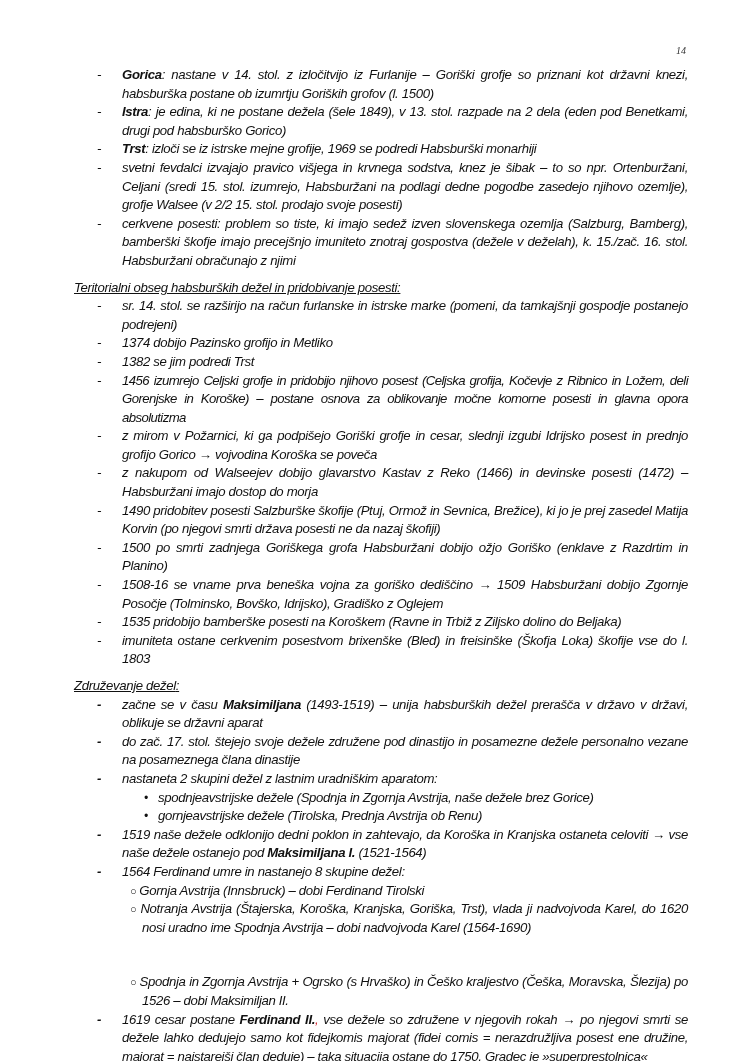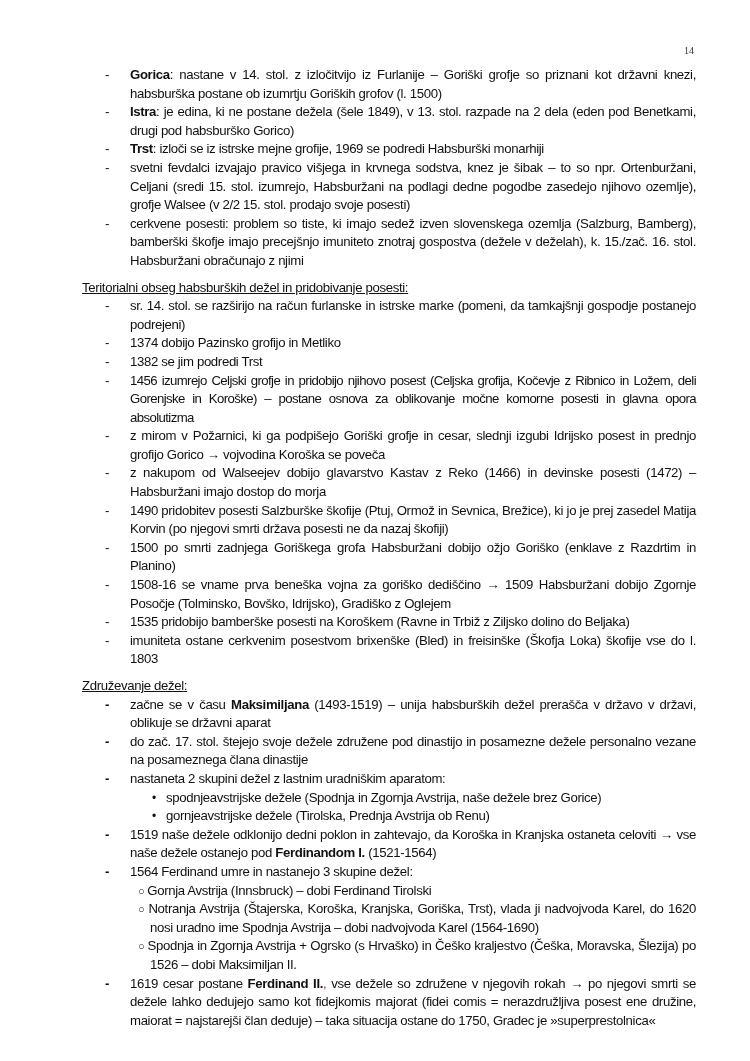--- a/index.html
+++ b/index.html
@@ -1,18 +1,18 @@
 <!DOCTYPE html>
 <html><head>
 <meta charset="utf-8">
 <style>
   html, body { margin: 0; padding: 0; background: #ffffff; }
   body { width: 750px; height: 1061px; position: relative; overflow: hidden;
          font-family: "Liberation Sans Narrow", "Liberation Sans", sans-serif; color: #111; }
-  .page { position: absolute; left: 16px; top: 0; width: 716px; height: 1061px; }
+  .page { position: absolute; left: 8px; top: 0; width: 716px; height: 1061px; font-style: italic; }
   .pagenum { position: absolute; left: 668px; top: 45px; font-family: "Liberation Serif", serif;
              font-size: 10px; color: #333; }
   .content { position: absolute; left: 66px; top: 66px; width: 614px;
              font-size: 13.2px; line-height: 18.6px; letter-spacing: -0.35px; }
   .ul { margin: 0; padding: 0; list-style: none; }
   .li { position: relative; padding-left: 48px; text-align: justify; }
   .li .dash { position: absolute; left: 23px; top: 0; }
   .li .dash.bold { font-weight: bold; }
   .sub { position: relative; padding-left: 84px; text-align: justify; }
   .sub .mark { position: absolute; left: 70px; top: 0; font-size: 12px; }
@@ -87,33 +87,33 @@
       <div class="sub">
         <span class="mark">•</span>
         <span>spodnjeavstrijske dežele (Spodnja in Zgornja Avstrija, naše dežele brez Gorice)</span>
       </div>
       <div class="sub">
         <span class="mark">•</span>
         <span>gornjeavstrijske dežele (Tirolska, Prednja Avstrija ob Renu)</span>
       </div>
       <div class="li">
         <span class="dash bold">-</span>
-        <span>1519 naše dežele odklonijo dedni poklon in zahtevajo, da Koroška in Kranjska ostaneta celoviti → vse naše dežele ostanejo pod </span><span class="b">Ferdinandom I.</span><span> (1521-1564)</span>
+        <span>1519 naše dežele odklonijo dedni poklon in zahtevajo, da Koroška in Kranjska ostaneta celoviti → vse naše dežele ostanejo pod </span><span class="b">Maksimiljana I.</span><span> (1521-1564)</span>
       </div>
       <div class="li">
         <span class="dash bold">-</span>
-        <span>1564 Ferdinand umre in nastanejo 3 skupine dežel:</span>
+        <span>1564 Ferdinand umre in nastanejo 8 skupine dežel:</span>
       </div>
       <div class="sub2" style="padding-left:68px;text-indent:-12px;">
         <span class="mark2">○</span><span>Gornja Avstrija (Innsbruck) – dobi Ferdinand Tirolski</span>
       </div>
       <div class="sub2" style="padding-left:68px;text-indent:-12px;">
         <span class="mark2">○</span><span>Notranja Avstrija (Štajerska, Koroška, Kranjska, Goriška, Trst), vlada ji nadvojvoda Karel, do 1620 nosi uradno ime Spodnja Avstrija – dobi nadvojvoda Karel (1564-1690)</span>
       </div>
-      <div class="sub2" style="padding-left:68px;text-indent:-12px;">
+      <div class="sub2" style="padding-left:68px;text-indent:-12px;margin-top:36px;">
         <span class="mark2">○</span><span>Spodnja in Zgornja Avstrija + Ogrsko (s Hrvaško) in Češko kraljestvo (Češka, Moravska, Šlezija) po 1526 – dobi Maksimiljan II.</span>
       </div>
       <div class="li">
         <span class="dash bold">-</span>
         <span>1619 cesar postane </span><span class="b">Ferdinand II.</span><span class="red">,</span><span> vse dežele so združene v njegovih rokah → po njegovi smrti se dežele lahko dedujejo samo kot fidejkomis majorat (fidei comis = nerazdružljiva posest ene družine, maiorat = najstarejši član deduje) – taka situacija ostane do 1750, Gradec je »superprestolnica«</span>
       </div>
     </div>
 
   </div>
 </div>

